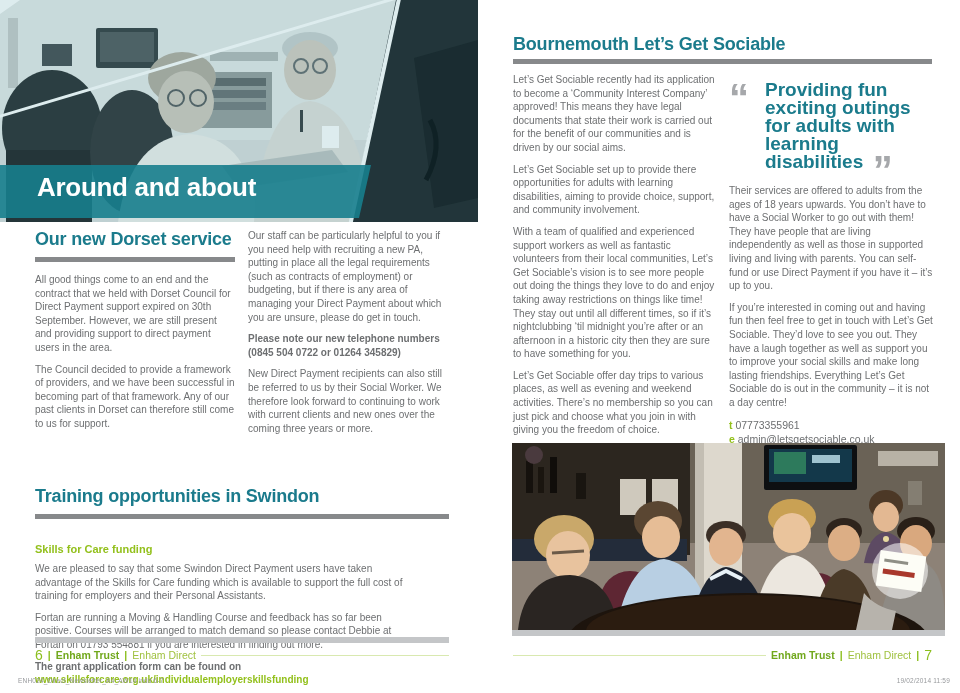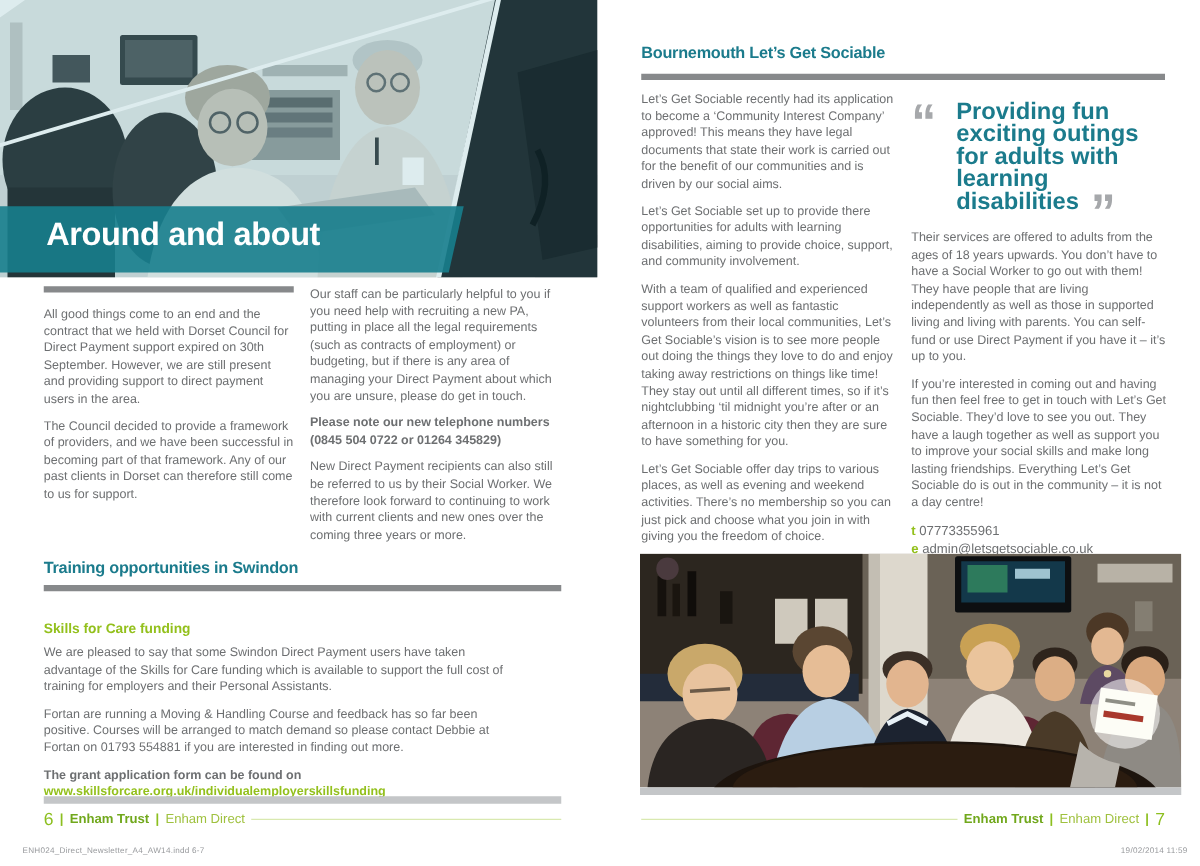--- a/index.html
+++ b/index.html
@@ -3,39 +3,39 @@
 <meta charset="utf-8">
 <style>
   * { margin:0; padding:0; box-sizing:border-box; }
   html,body { background:#ffffff; }
   .spread {
     position:relative; width:960px; height:693px; background:#ffffff;
     font-family:"Liberation Sans", sans-serif; overflow:hidden;
     color:#6D6F71;
   }
   
-  .h-section { font-size:13px; font-weight:bold; color:#1B7B8C; letter-spacing:-0.2px; }
+  .h-section { font-size:18px; font-weight:bold; color:#1B7B8C; letter-spacing:-0.2px; }
   .rule { height:5px; background:#87898B; }
   p.body { font-size:10px; line-height:13.6px; color:#6D6F71; margin:0 0 8px 0; }
   .green-bold { color:#93C01C; font-weight:bold; }
   .green-link { color:#93C01C; font-weight:bold; text-decoration:none; cursor:pointer; }
   
   .hero { position:absolute; left:0; top:0; width:478px; height:222px; }
   .hero svg { display:block; }
   .banner-title {
     position:absolute; left:37px; top:172px; color:#ffffff;
     font-size:26px; font-weight:bold; letter-spacing:-0.3px;
   }
   
   .dorset { position:absolute; left:35px; top:229px; width:414px; display:flex; gap:13px; }
   .dorset .col { width:200px; }
   .dorset h2 { margin-bottom:7px; }
   .dorset .rule { width:200px; margin-bottom:11px; }
   .swindon { position:absolute; left:35px; top:446px; width:414px; }
-  .swindon h2 { margin-bottom:7px; }
+  .swindon h2 { margin-bottom:7px;margin-top:40px; }
   .swindon .rule { width:414px; margin-bottom:12px; }
   .swindon h3 { font-size:11px; margin-bottom:7px;margin-top:24px; }
   .swindon p.body { width:386px; }
   
   .footer-bar { position:absolute; height:6px; background:#C4C6C8; }
   .footer-bar.left { left:35px; top:637px; width:414px; }
   .footer-bar.right { left:512px; top:630px; width:433px; }
   .footer-line {
     position:absolute; top:647px; font-size:10.5px; color:#9FC13E;
     display:flex; align-items:center; gap:5px; white-space:nowrap;
@@ -137,20 +137,21 @@
 
       <rect width="478" height="222" fill="#1a7d8c" opacity="0.15"></rect>
 
       <polygon points="0,165 371,165 359,218 0,218" fill="#177E8D" opacity="0.9"></polygon>
     </svg>
     <div class="banner-title">Around and about</div>
   </div>
 
   <section class="dorset">
     <div class="col">
+      <h2 class="h-section">Our new Dorset service</h2>
       <div class="rule"></div>
       <p class="body">All good things come to an end and the contract that we held with Dorset Council for Direct Payment support expired on 30th September. However, we are still present and providing support to direct payment users in the area.</p>
       <p class="body">The Council decided to provide a framework of providers, and we have been successful in becoming part of that framework. Any of our past clients in Dorset can therefore still come to us for support.</p>
     </div>
     <div class="col">
       <p class="body">Our staff can be particularly helpful to you if you need help with recruiting a new PA, putting in place all the legal requirements (such as contracts of employment) or budgeting, but if there is any area of managing your Direct Payment about which you are unsure, please do get in touch.</p>
       <p class="body green-bold">Please note our new telephone numbers (0845 504 0722 or 01264 345829)</p>
       <p class="body">New Direct Payment recipients can also still be referred to us by their Social Worker. We therefore look forward to continuing to work with current clients and new ones over the coming three years or more.</p>
     </div>
   </section>

